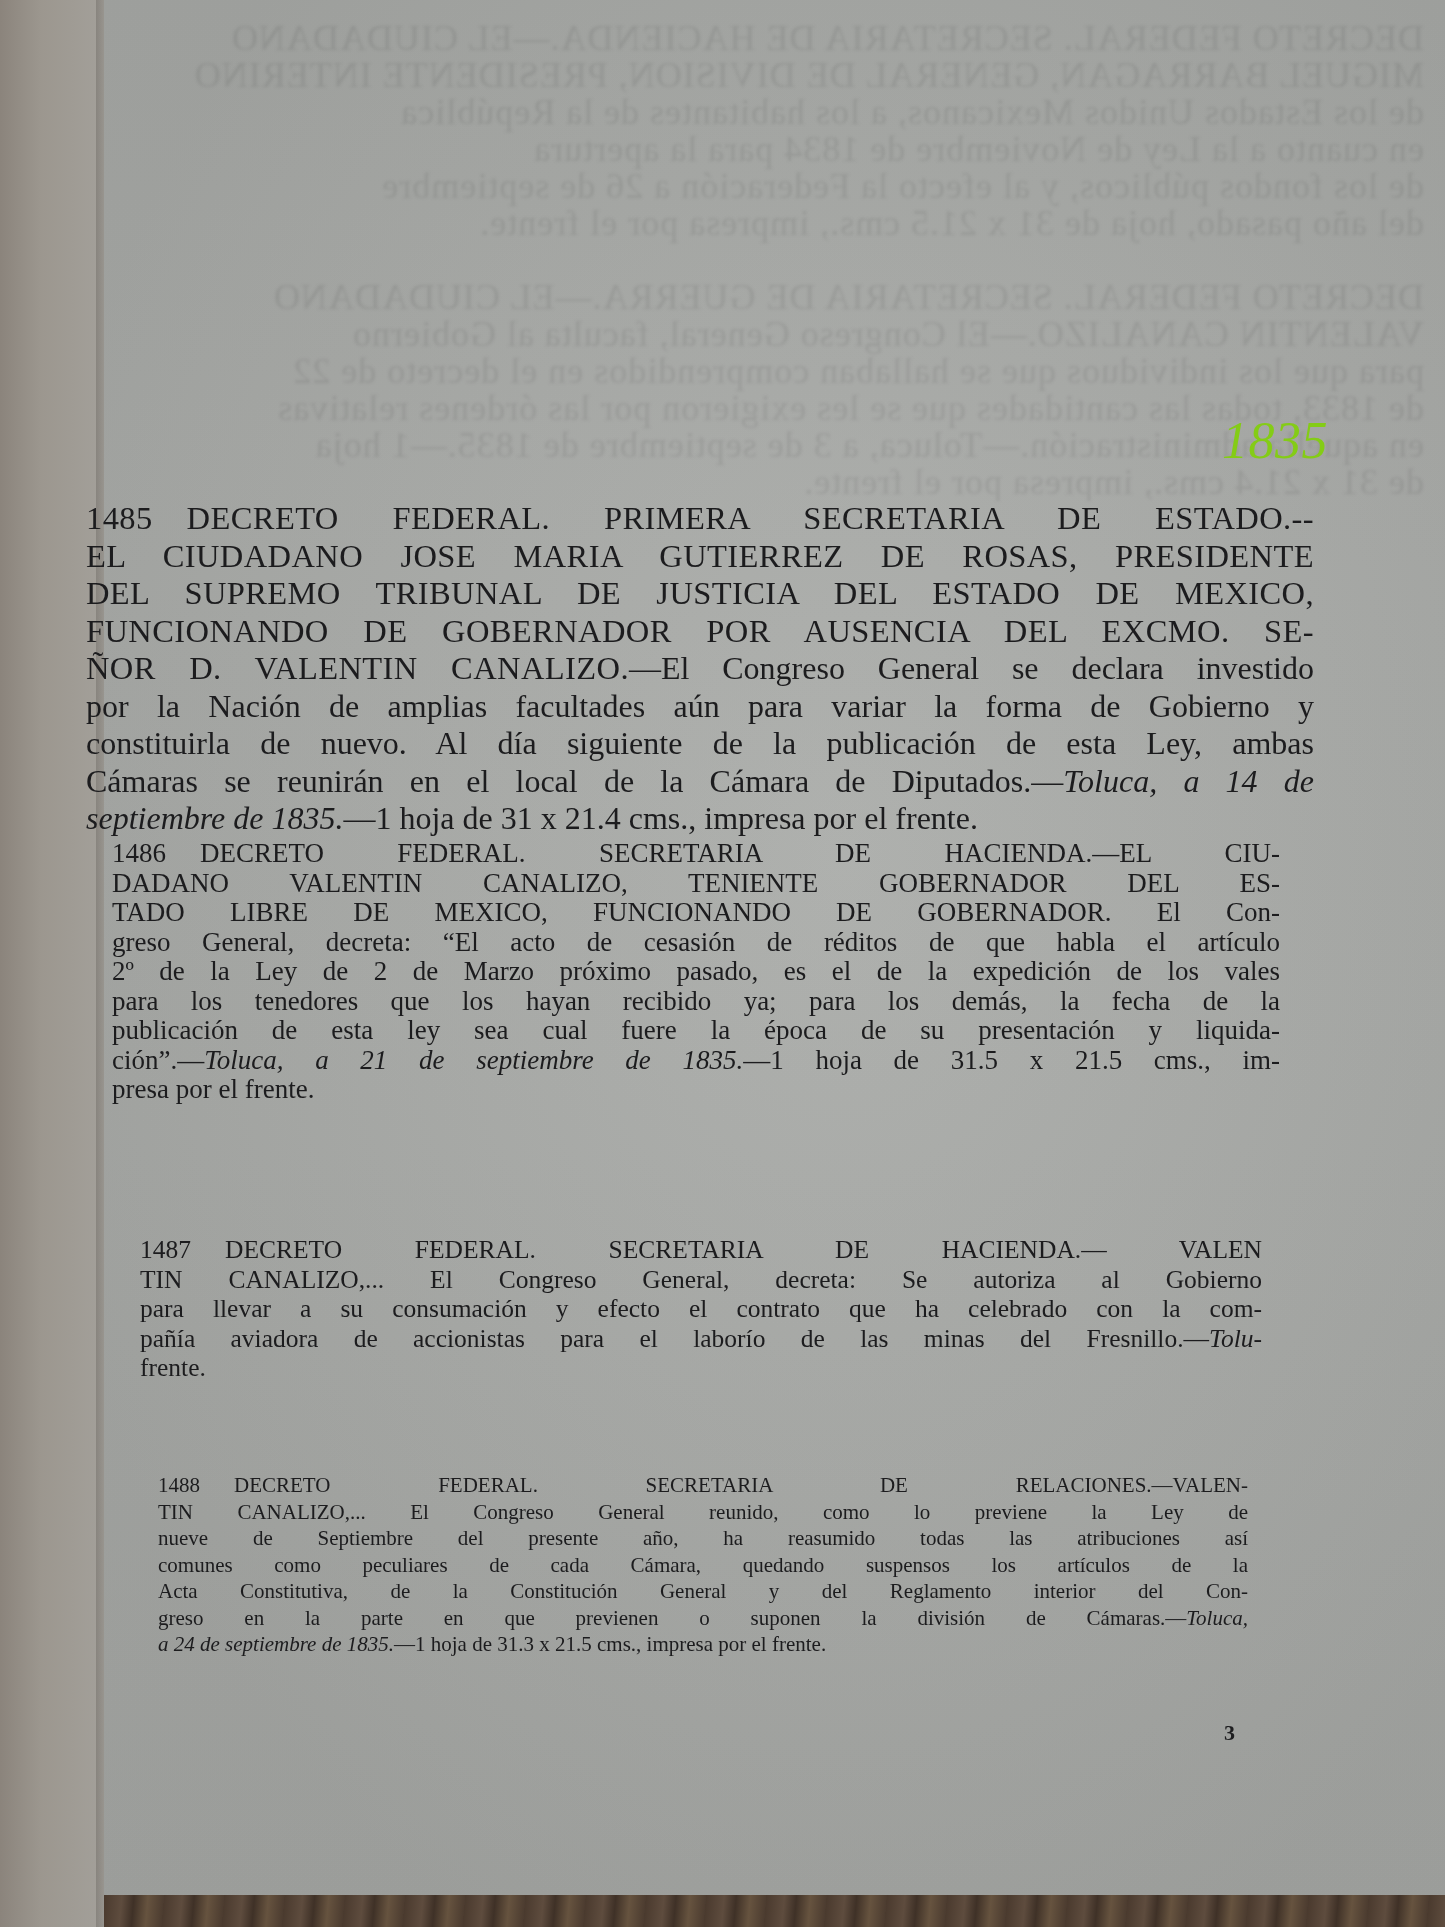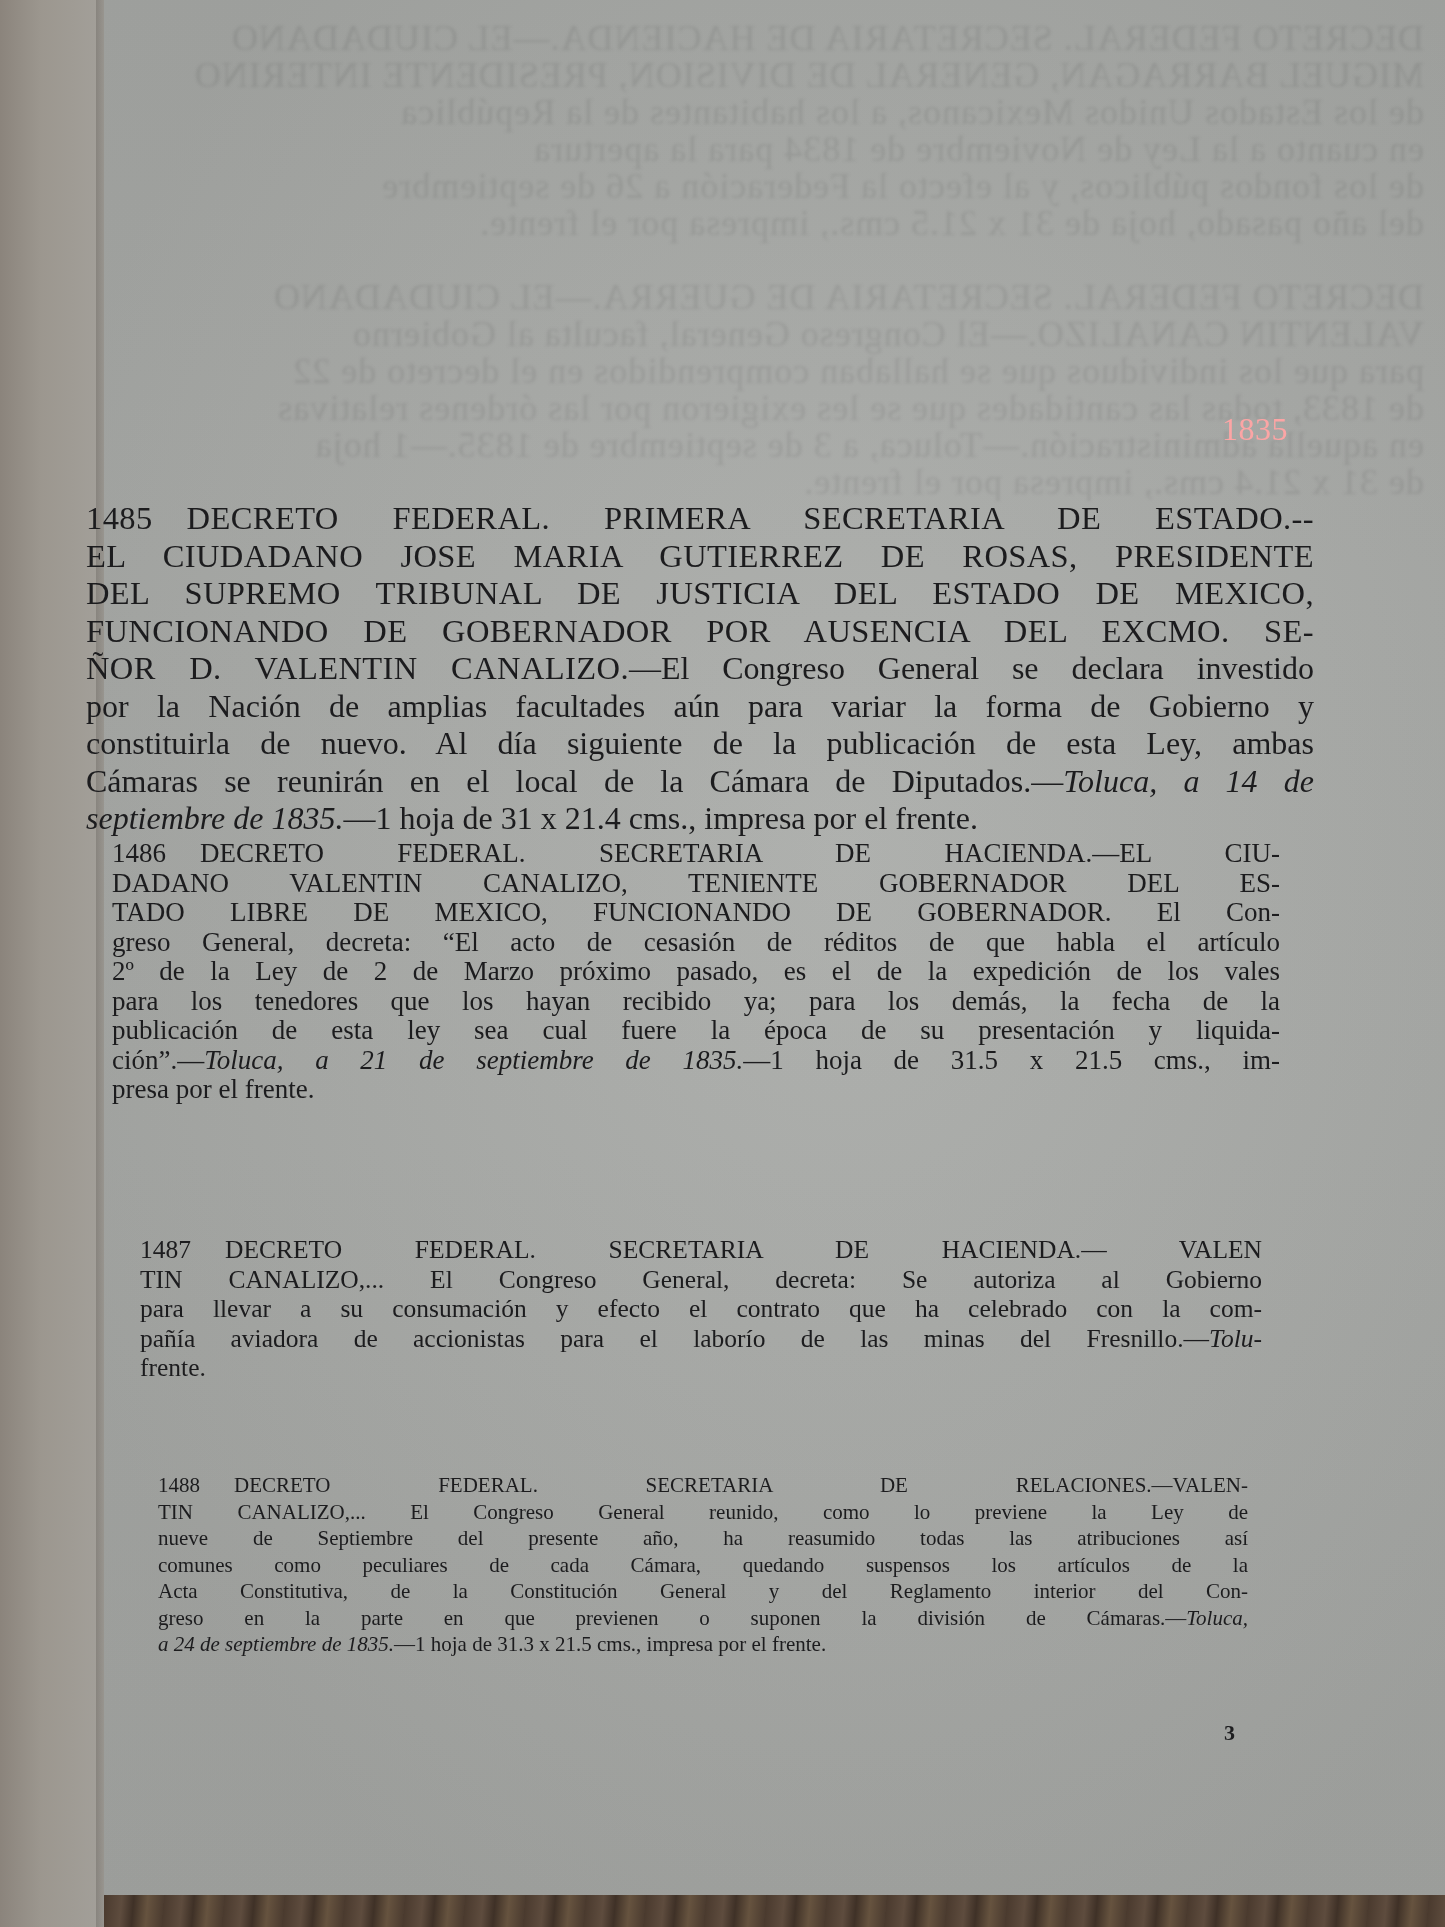--- a/index.html
+++ b/index.html
@@ -59,23 +59,24 @@
     
     .wood {
       position: absolute;
       left: 104px; top: 1895px;
       width: 1341px; height: 32px;
       background: repeating-linear-gradient(95deg, #4a3a2e 0px, #5e4c3e 18px, #3f3127 30px, #66533f 44px, #4c3c30 60px);
     }
     .year-heading {
       position: absolute;
       left: 1222px; top: 411px;
-      font-size: 32px;
-      color: #fca5a5;
+      font-size: 52px;
+      color: #84cc16;
       letter-spacing: 0.5px;
+      font-style: italic;
     }
     .entry {
       position: absolute;
       color: #1c1c1e;
       text-align: justify;
     }
     .entry .line {
       display: block;
       white-space: nowrap;
       text-align: justify;

